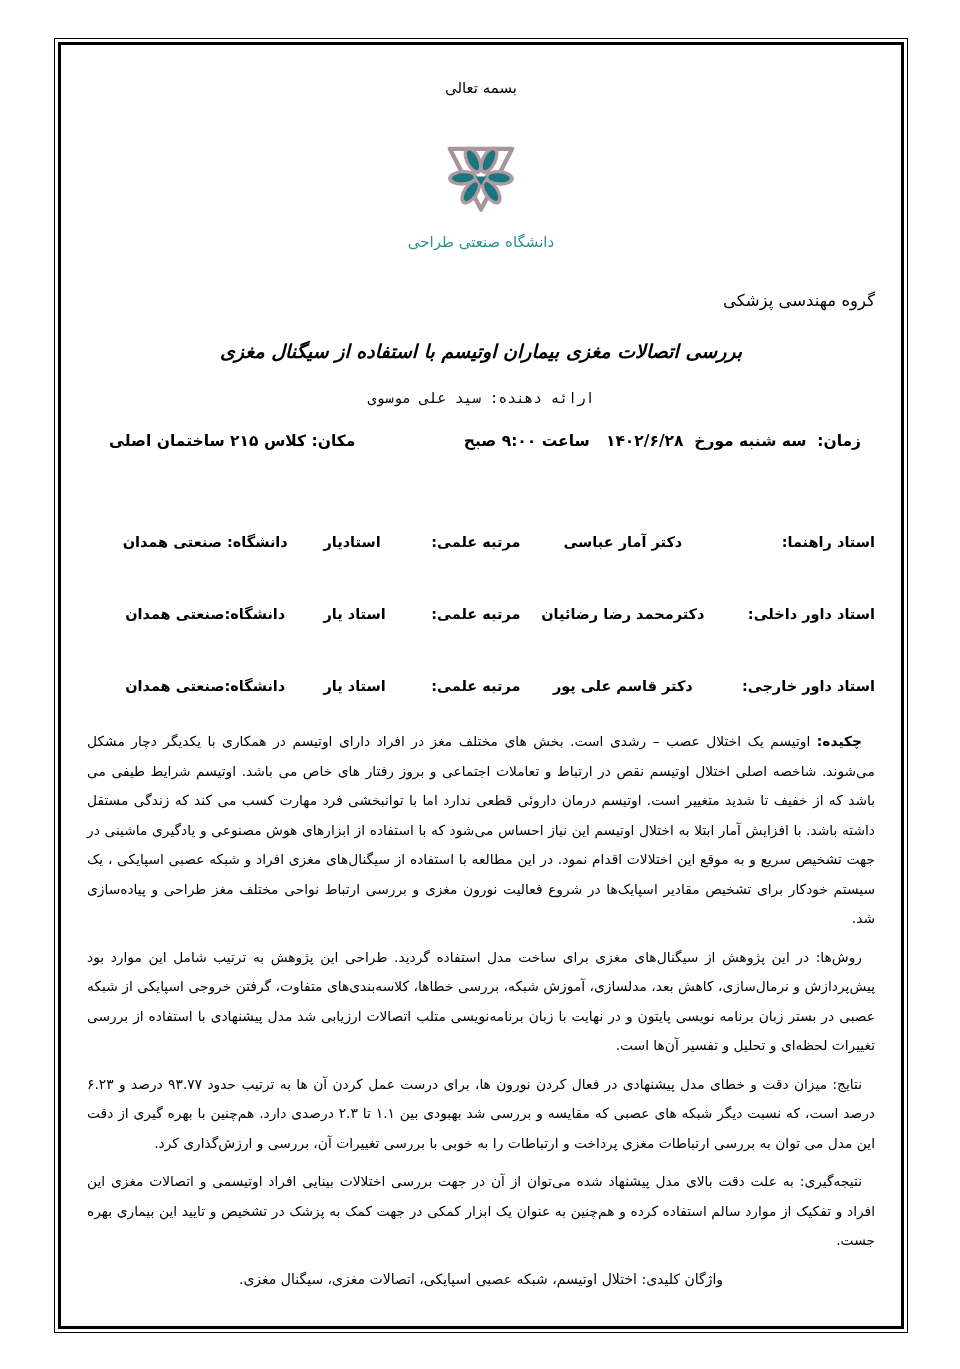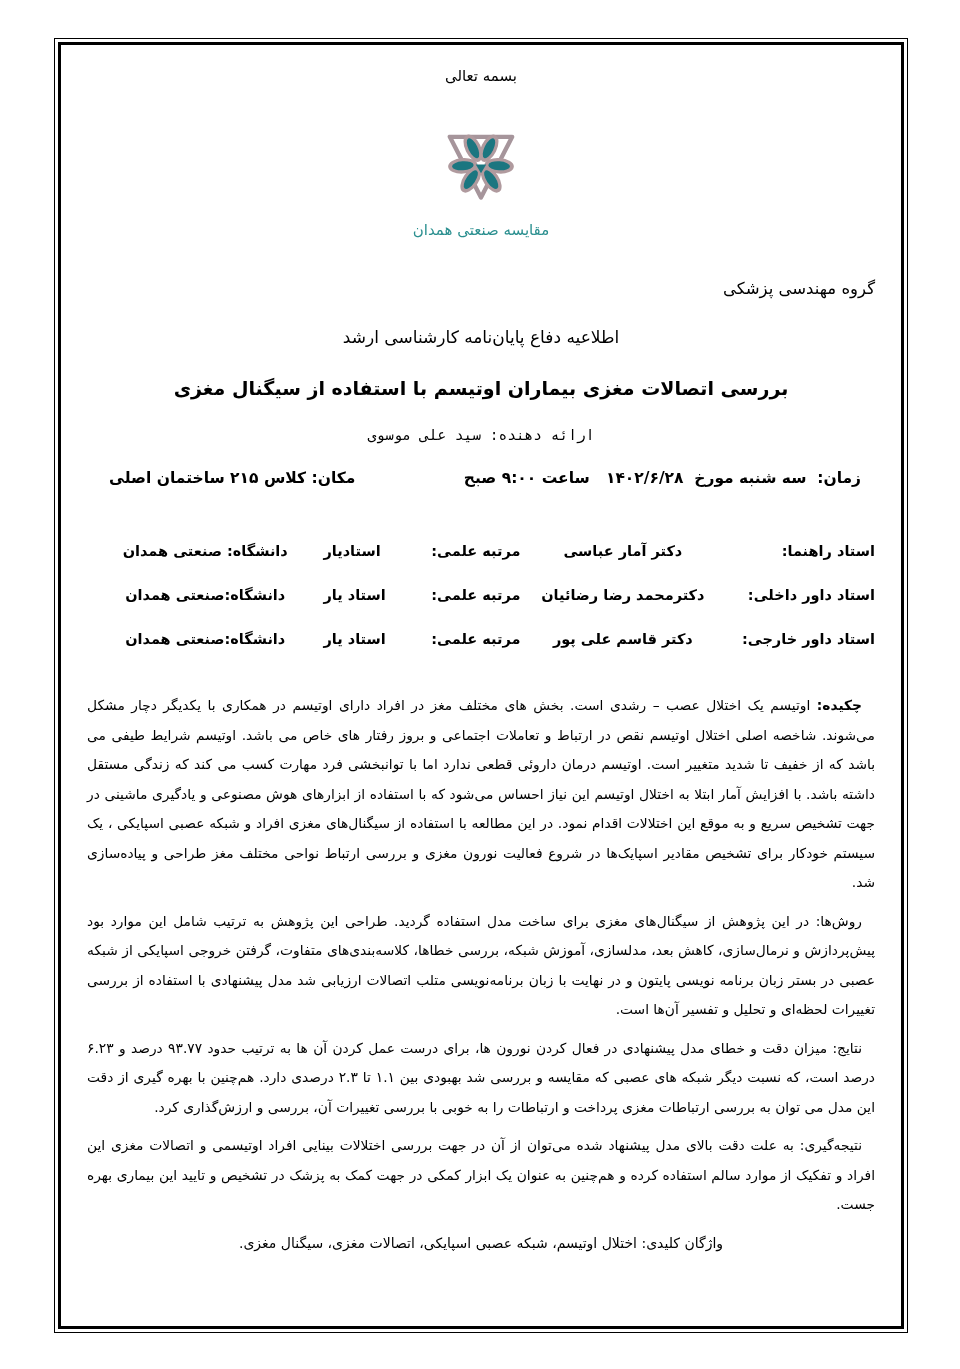--- a/index.html
+++ b/index.html
@@ -6,46 +6,46 @@
   body{
     width:960px;height:1369px;position:relative;overflow:hidden;
     font-family:"DejaVu Sans",sans-serif;color:#000;
   }
   .frame-outer{
     position:absolute;left:54px;right:52px;top:38px;bottom:36px;
     border:1px solid #000;padding:3px;box-sizing:border-box;
   }
   .frame-inner{
     width:100%;height:100%;border:3px solid #000;box-sizing:border-box;
-    padding:0 26px;overflow:hidden;
+    padding:12px 26px;overflow:hidden;
   }
   .center{text-align:center;}
   .bismillah{margin-top:22px;font-size:15px;}
   .logo-wrap{margin-top:34px;text-align:center;line-height:0;}
   .uni-name{margin-top:4px;font-size:15px;color:#2a8f8f;text-align:center;}
   .dept{margin-top:40px;font-size:16.5px;}
   .announce{margin-top:29px;font-size:17px;text-align:center;}
-  .thesis-title{margin-top:30px;font-size:19px;font-weight:bold;text-align:center;}
+  .thesis-title{margin-top:30px;font-size:19px;font-weight:bold;text-align:center;font-style:italic;}
   .presenter{margin-top:28px;font-size:14.5px;text-align:center;font-family:Liberation Mono, monospace;}
   .schedule{
     margin-top:25px;font-size:15.5px;font-weight:bold;
     display:flex;justify-content:space-between;direction:rtl;
     padding:0 14px 0 22px;white-space:pre-wrap;
   }
   .committee{
     margin-top:56px;display:flex;flex-direction:column;gap:28px;
     direction:rtl;font-weight:bold;font-size:14.5px;
   }
   .crow{display:grid;grid-template-columns:19% 26% 13% 12% 30%;align-items:baseline;}
-  .c-role{text-align:right;}
+  .c-role{text-align:right;margin-top:28px;}
   .c-name{text-align:center;}
   .c-ranklabel{}
   .c-rank{text-align:left;}
   .c-uni{text-align:center;}
-  .text-block{margin-top:44px;font-size:13.8px;direction:rtl;}
+  .text-block{margin-top:33px;font-size:13.8px;direction:rtl;}
   .para{
     margin:0 0 9px 0;line-height:29.5px;text-align:justify;
     text-indent:13px;text-align-last:right;
   }
   .para .lead{font-weight:bold;}
   .keywords{
     margin-top:8px;font-size:14px;text-align:center;line-height:29px;
   }
   .keywords .lead{font-weight:normal;}
 </style>
@@ -83,25 +83,24 @@
           </g>
           <g transform="rotate(-146 60 52)">
             <ellipse cx="60" cy="31" rx="9" ry="17" fill="#b09a9e"></ellipse>
             <ellipse cx="60" cy="31" rx="5.2" ry="12.5" fill="#1b7680"></ellipse>
           </g>
           <path d="M 54 52 L 66 52 L 60 62 Z" fill="#1b7680"></path>
         </g>
       </svg>
     </div>
 
-    <div class="uni-name">مقایسه صنعتی همدان</div>
+    <div class="uni-name">دانشگاه صنعتی طراحی</div>
 
     <div class="dept">گروه مهندسی پزشکی</div>
 
-    <div class="announce">اطلاعیه دفاع پایان‌نامه کارشناسی ارشد</div>
 
     <div class="thesis-title">بررسی اتصالات مغزی بیماران اوتیسم با استفاده از سیگنال مغزی</div>
 
     <div class="presenter">
       <span>ارائه دهنده:</span>
       <span>سید علی موسوی</span>
     </div>
 
     <div class="schedule">
       <div>زمان:  سه شنبه مورخ  ۱۴۰۲/۶/۲۸   ساعت ۹:۰۰ صبح</div>

